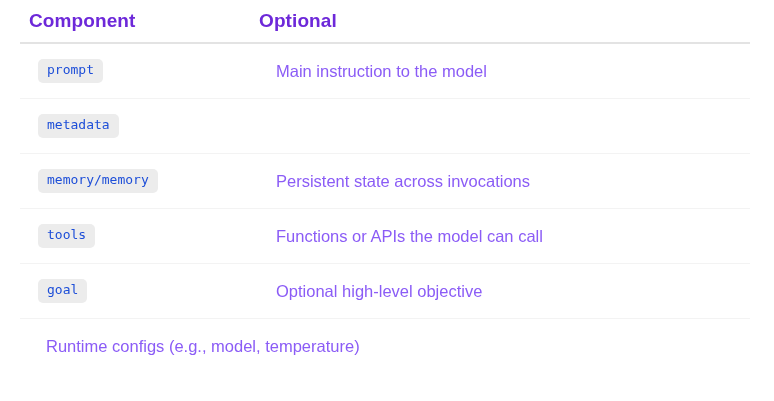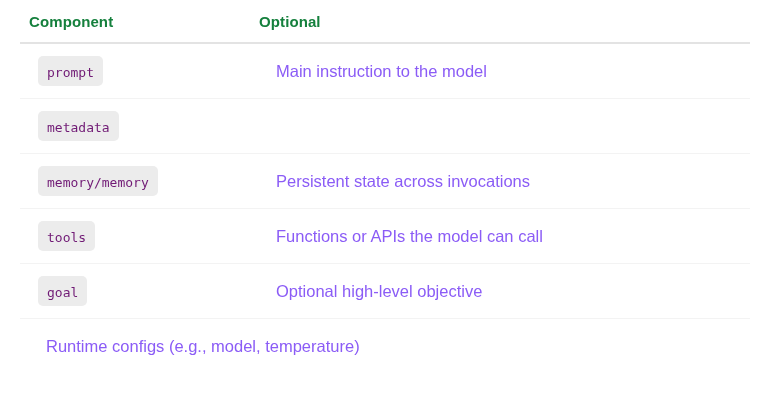--- a/index.html
+++ b/index.html
@@ -25,46 +25,46 @@
   .col-component {
     width: 230px;
     flex: 0 0 230px;
   }
   .col-purpose {
     flex: 1 1 auto;
   }
   .header-row .col-component,
   .header-row .col-purpose {
     padding-left: 9px;
-    font-size: 15px;
+    font-size: 19px;
     font-weight: 700;
-    color: #15803d;
+    color: #6d28d9;
     letter-spacing: 0.1px;
   }
   .row {
     display: flex;
     align-items: center;
     height: 55px;
     border-bottom: 1px solid #f3f3f3;
   }
   .row:last-child { border-bottom: none; }
   .row .col-component { padding-left: 18px; }
   .row .col-purpose {
     padding-left: 26px;
     font-size: 16.5px;
     color: #8b5cf6;
   }
   .code-chip {
     display: inline-block;
     background: #ececec;
-    color: #701a75;
+    color: #1d4ed8;
     font-family: "DejaVu Sans Mono", "Liberation Mono", monospace;
     font-size: 13px;
     line-height: 1;
-    padding: 10px 9px 7px 9px;
+    padding: 4px 9px 7px 9px;
     border-radius: 5px;
   }
 </style>
 </head>
 <body>
 
 <div class="table">
 
   <div class="header-row">
     <div class="col-component">Component</div>

